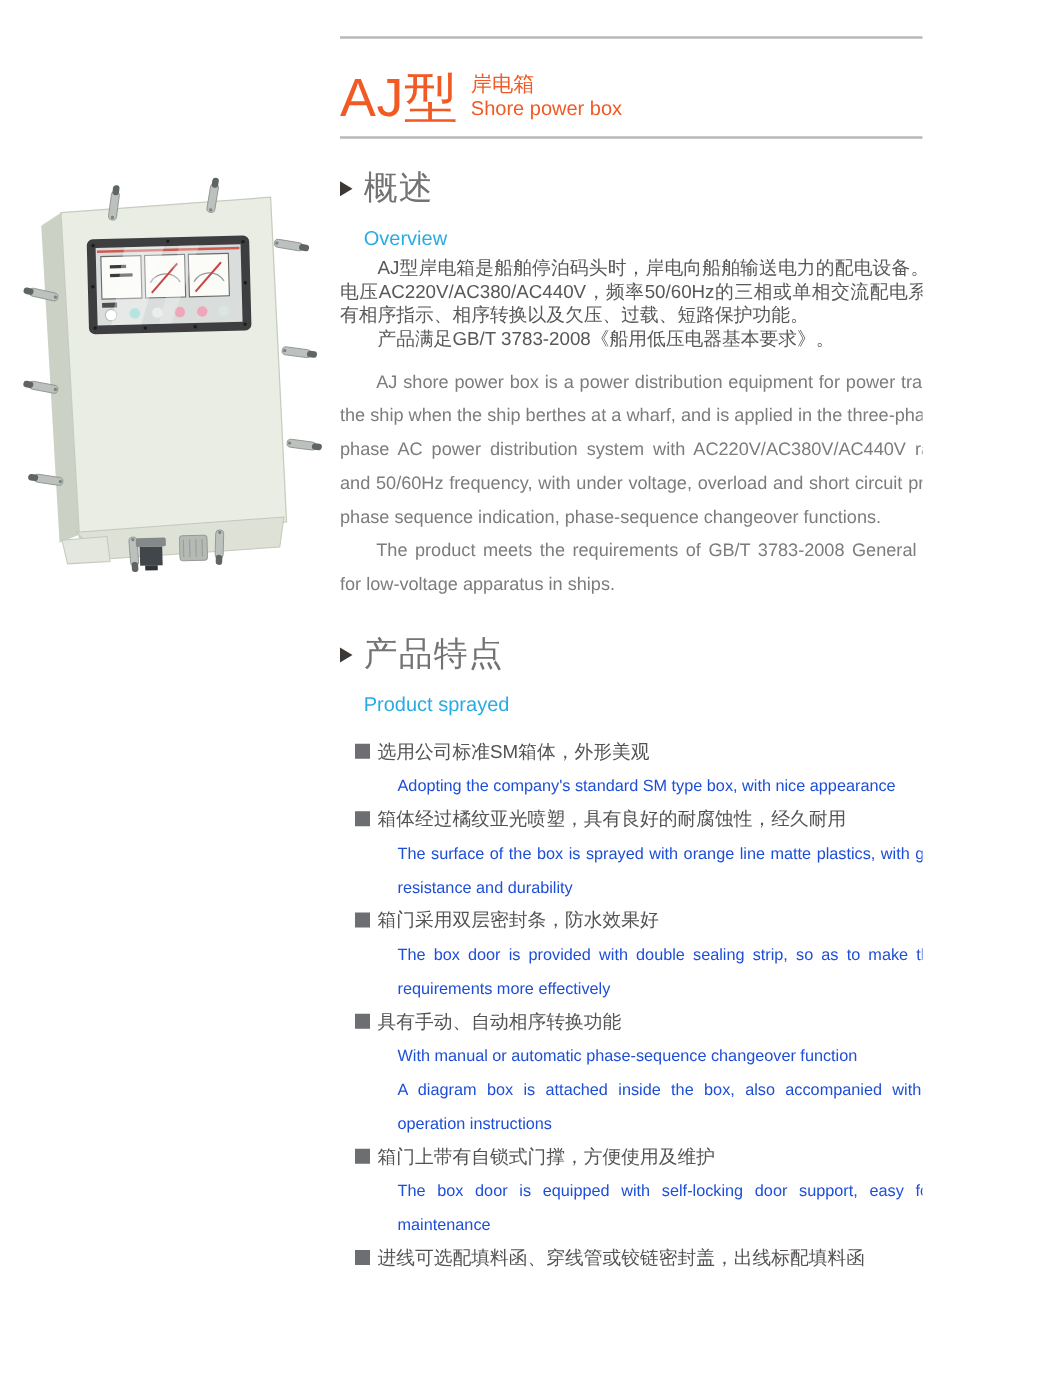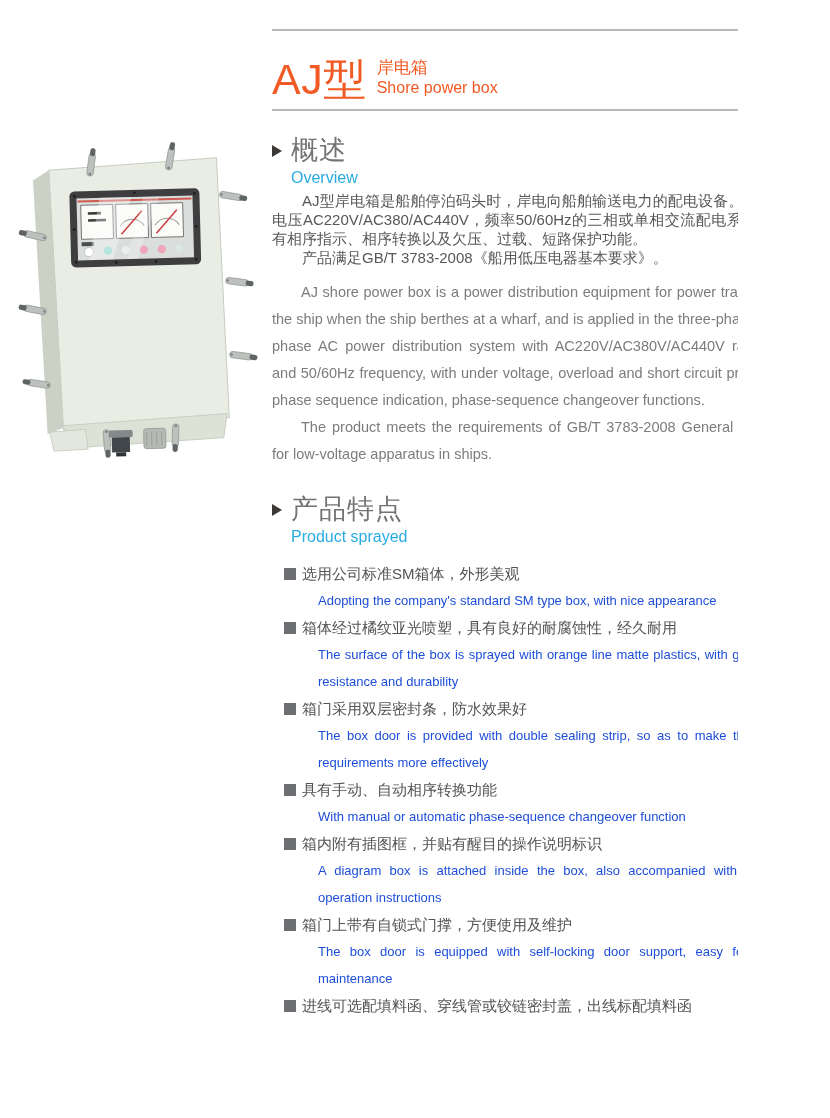--- a/index.html
+++ b/index.html
@@ -21,21 +21,21 @@
   .title-sub { margin-left:10px; color:#f15a24; padding-bottom:3px; }
   .title-sub .t-zh { font-size:17px; font-weight:normal; line-height:1.15; }
   .title-sub .t-en { font-size:16px; line-height:1.2; }
 
   .section { margin-top:24px; }
   .section.features { margin-top:26px; }
   .sec-head { display:flex; }
   .tri { width:0; height:0; border-left:10px solid #3c3836; border-top:6px solid transparent; border-bottom:6px solid transparent; margin-top:10px; flex:none; }
   .sec-titles { margin-left:9px; }
   .sec-zh { font-size:27px; line-height:1.15; color:#737373; font-weight:400; letter-spacing:1px; }
-  .sec-en { font-size:16px; line-height:1.2; color:#29abe2; margin-top:2px; }
+  .sec-en { font-size:16px; line-height:1.2; color:#29abe2; margin-top:16px; }
 
   .paras { margin-top:4px; }
   .zh-para { font-size:15px; line-height:19px; color:#595757; text-align:justify; text-indent:2em; }
   .en-block { margin-top:12px; }
   .en-para { font-size:14.5px; line-height:27px; color:#7d7b7b; text-align:justify; text-indent:2em; }
 
   .feat-list { list-style:none; margin-top:14px; margin-left:12px; }
   .feat-zh { font-size:15px; line-height:27px; color:#555252; }
   .sq { display:inline-block; width:12px; height:12px; background:#6d6e71; margin-right:6px; vertical-align:-1px; }
   .feat-en { font-size:13px; line-height:27px; color:#1d4ed8; text-align:justify; margin-left:34px; }
@@ -183,21 +183,20 @@
         </li>
         <li>
           <div class="feat-zh"><span class="sq"></span><span>箱门采用双层密封条，防水效果好</span></div>
           <div class="feat-en">The box door is provided with double sealing strip, so as to make the waterproof requirements more effectively</div>
         </li>
         <li>
           <div class="feat-zh"><span class="sq"></span><span>具有手动、自动相序转换功能</span></div>
           <div class="feat-en">With manual or automatic phase-sequence changeover function</div>
         </li>
         <li>
-          <div class="feat-zh"><span class="sq"></span><span>箱内附有插图框，并贴有醒目的操作说明标识</span></div>
           <div class="feat-en">A diagram box is attached inside the box, also accompanied with eye-catching operation instructions</div>
         </li>
         <li>
           <div class="feat-zh"><span class="sq"></span><span>箱门上带有自锁式门撑，方便使用及维护</span></div>
           <div class="feat-en">The box door is equipped with self-locking door support, easy for using and maintenance</div>
         </li>
         <li>
           <div class="feat-zh"><span class="sq"></span><span>进线可选配填料函、穿线管或铰链密封盖，出线标配填料函</span></div>
         </li>
       </ul>

